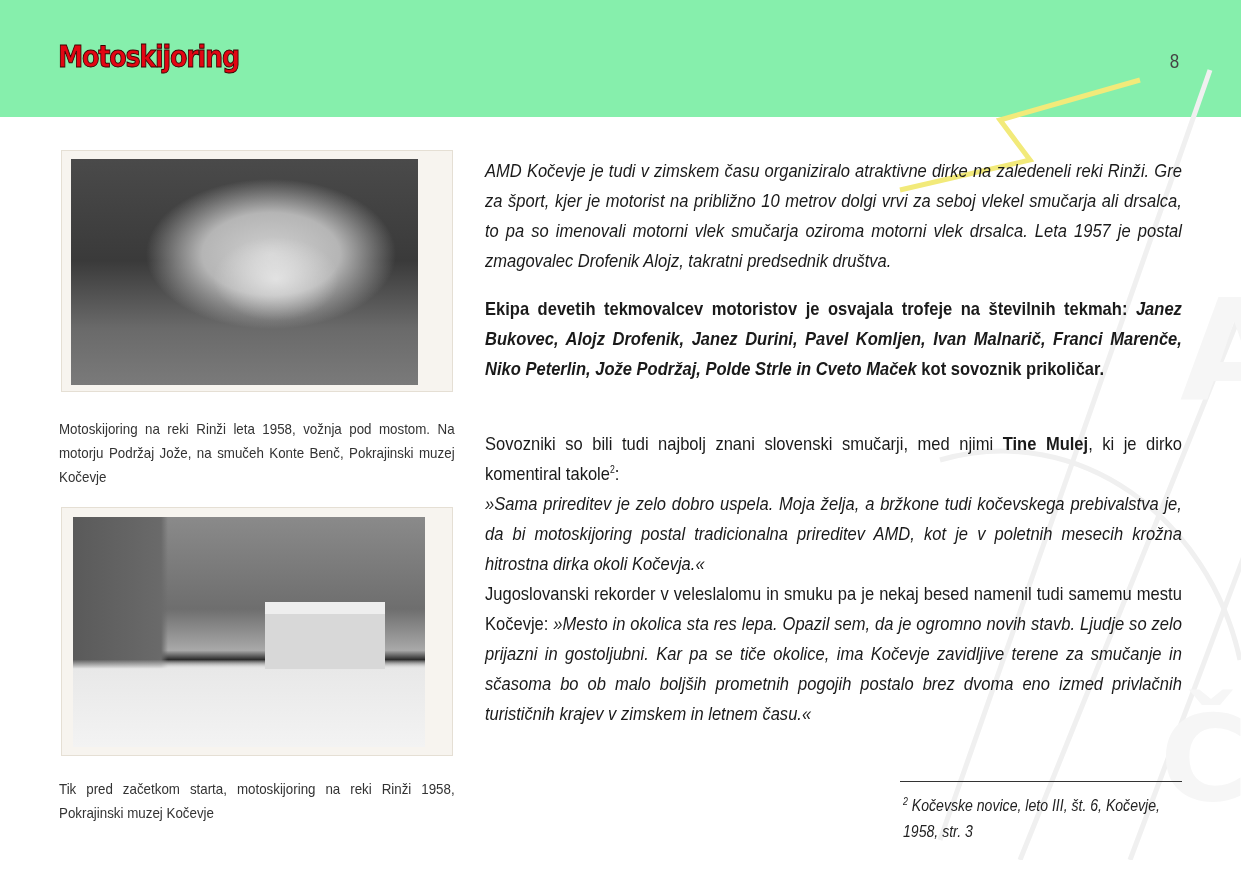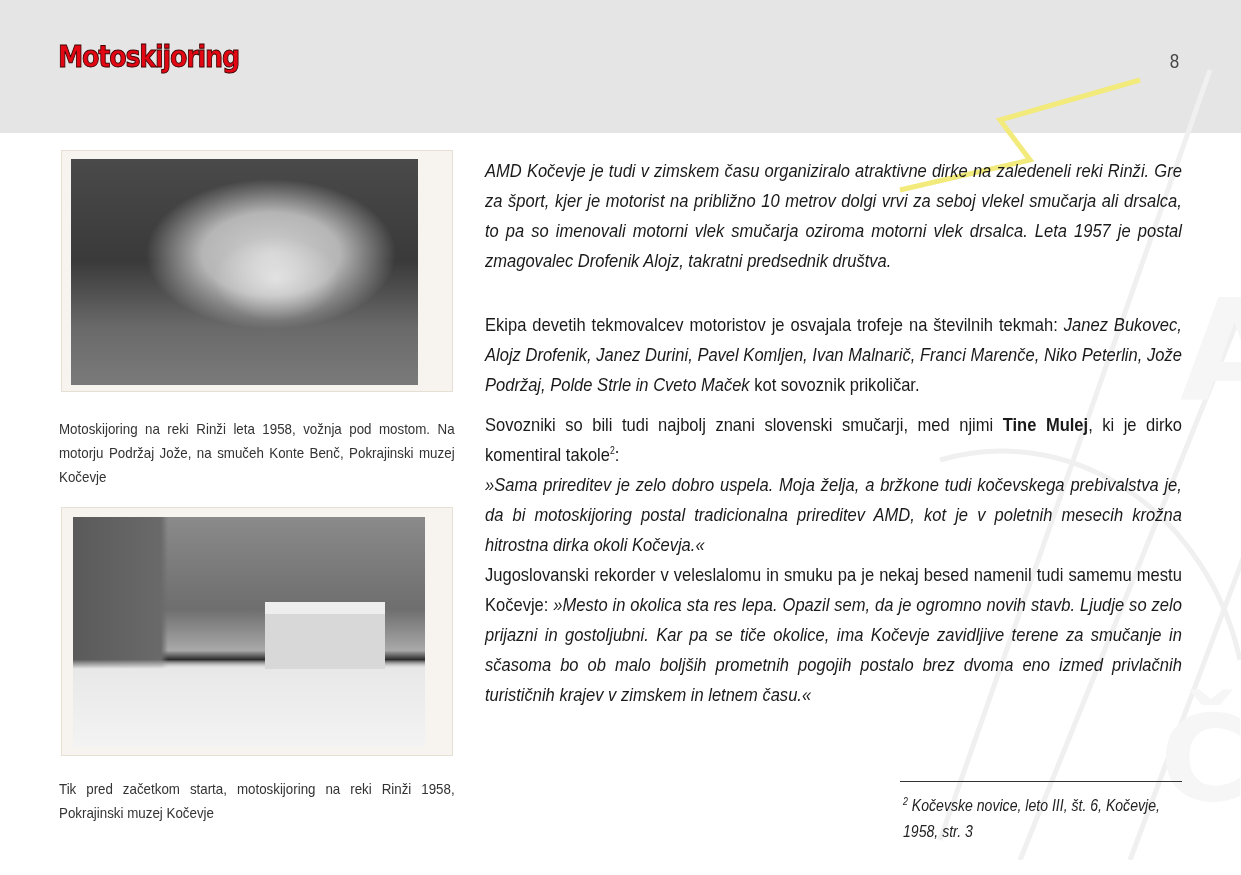--- a/index.html
+++ b/index.html
@@ -3,22 +3,22 @@
   <meta charset="utf-8">
   <style>
     html, body { margin: 0; padding: 0; }
     body {
       width: 1241px; height: 875px; position: relative; overflow: hidden;
       background: #ffffff;
       font-family: "Liberation Sans", sans-serif;
       color: #1a1a1a;
     }
     .header {
-      position: absolute; left: 0; top: 0; width: 1241px; height: 133px;
-      background: #e5e5e5;
+      position: absolute; left: 0; top: 0; width: 1241px; height: 117px;
+      background: #86efac;
     }
     .title {
       position: absolute; left: 58px; top: 38px;
       font-family: "DejaVu Sans", sans-serif;
       font-weight: bold; font-size: 31px; letter-spacing: -1.5px;
       color: #e30613;
       transform: scaleX(0.82); transform-origin: left center;
       -webkit-text-stroke: 1px #3a0000;
     }
     .page-number {
@@ -62,22 +62,22 @@
     }
     .caption1 { top: 417px; }
     .caption2 { top: 777px; }
     .body-text {
       position: absolute; left: 485px; width: 697px;
       font-size: 19px; line-height: 30px; color: #1a1a1a;
       text-align: justify;
     }
     .narrow { display: inline-block; transform: scaleX(0.87); transform-origin: left top; width: 801px; }
     .p1 { top: 156px; font-style: italic; }
-    .p2 { top: 310px; }
-    .p3 { top: 410px; }
+    .p2 { top: 294px; font-weight: bold; }
+    .p3 { top: 429px; }
     .body-text i { font-style: italic; }
     .body-text b { font-weight: bold; }
     .body-text sup { font-size: 10px; line-height: 0; }
     .fn-rule {
       position: absolute; left: 900px; top: 781px; width: 282px; height: 1px; background: #333;
     }
     .footnote {
       position: absolute; left: 903px; top: 789px; width: 330px;
       font-size: 16px; line-height: 26px; font-style: italic; color: #222;
       transform: scaleX(0.88); transform-origin: left top;

